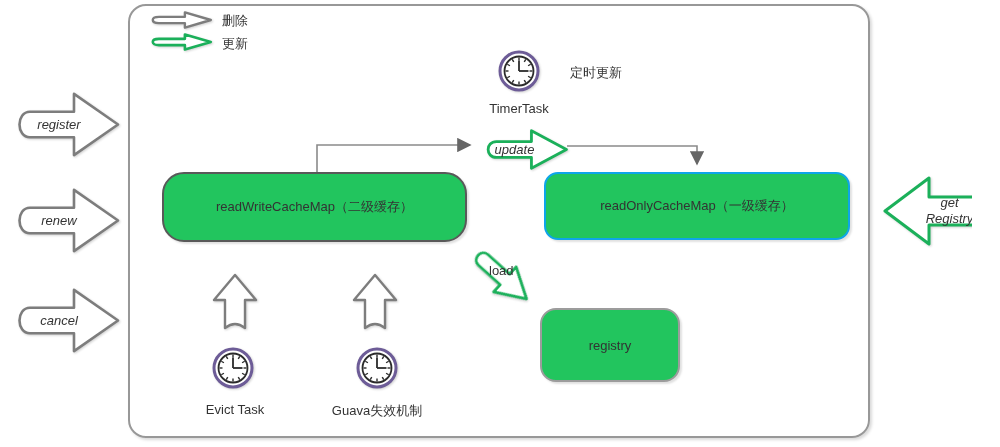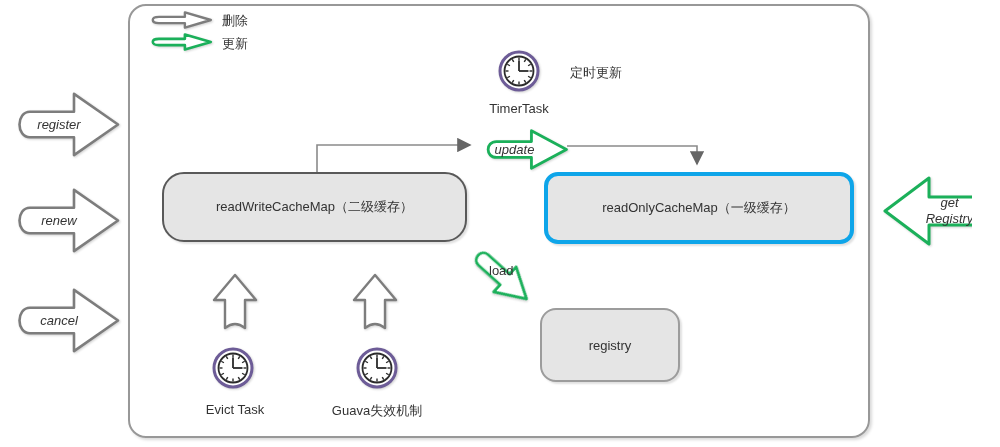--- a/index.html
+++ b/index.html
@@ -5,24 +5,24 @@
   html,body{margin:0;padding:0;background:#fff;}
   body{font-family:"Liberation Sans","DejaVu Sans",sans-serif;color:#333;}
   .canvas{position:relative;width:972px;height:447px;background:#fff;overflow:hidden;}
   .abs{position:absolute;}
   svg.shape{overflow:visible;filter:drop-shadow(1.5px 1.5px 1px rgba(150,150,150,0.45));}
   .shape path{vector-effect:non-scaling-stroke;}
   
   .outer-box{left:128px;top:4px;width:738px;height:430px;border:2px solid #989898;
     border-radius:18px;box-shadow:2px 2px 3px rgba(0,0,0,0.15);}
   
-  .node{display:flex;align-items:center;justify-content:center;background:#e5e5e5;
+  .node{display:flex;align-items:center;justify-content:center;background:#22c55e;
     font-size:13px;text-align:center;box-shadow:2px 2px 2px rgba(0,0,0,0.12);}
   .node-readwrite{left:162px;top:172px;width:301px;height:66px;border:2.5px solid #595959;border-radius:22px;}
-  .node-readonly{left:544px;top:172px;width:302px;height:64px;border:4px solid #0ea5e9;border-radius:14px;}
+  .node-readonly{left:544px;top:172px;width:302px;height:64px;border:2px solid #0ea5e9;border-radius:14px;}
   .node-registry{left:540px;top:308px;width:136px;height:70px;border:2px solid #9c9c9c;border-radius:16px;}
   
   .arrow-wrap{display:flex;align-items:center;justify-content:center;font-size:13px;}
   .arrow-wrap>svg{position:absolute;left:0;top:0;width:100%;height:100%;}
   .arrow-wrap>span{position:relative;z-index:2;font-style:italic;}
   .legend-label{font-size:13px;}
   .small-label{font-size:13px;}
   .center-text{text-align:center;}
   .prelines{white-space:pre-line;line-height:1.25;}
 </style>

